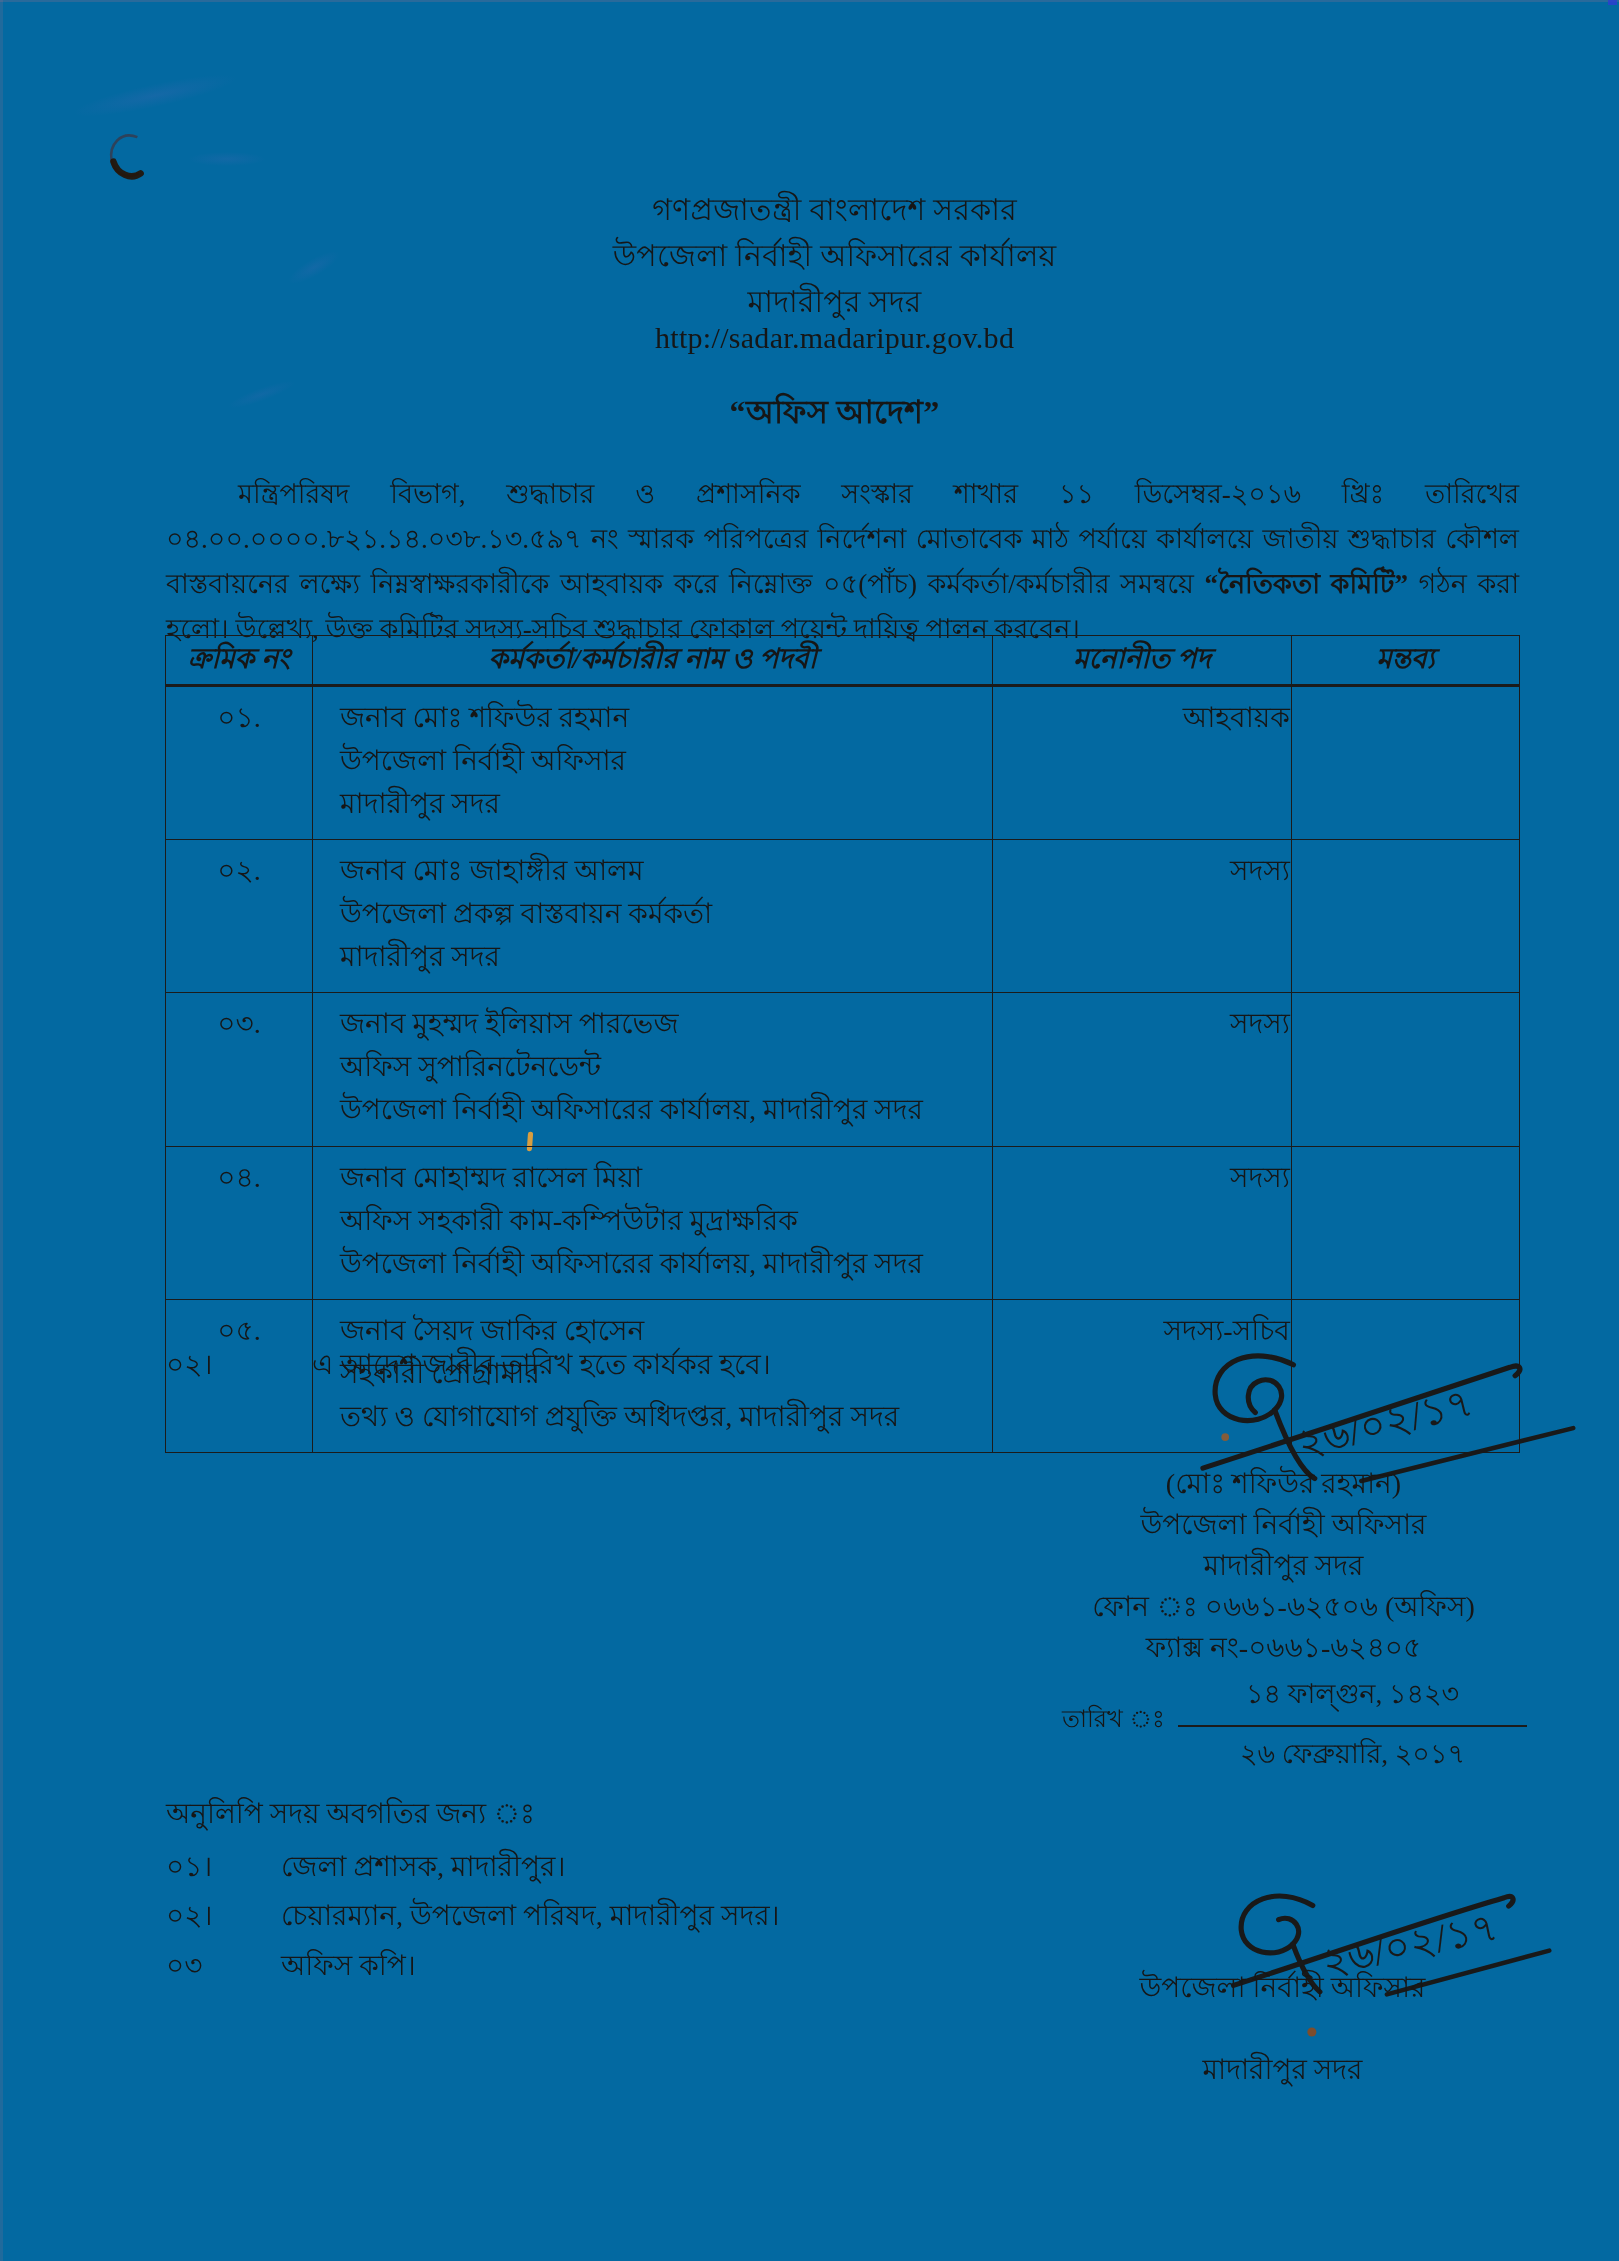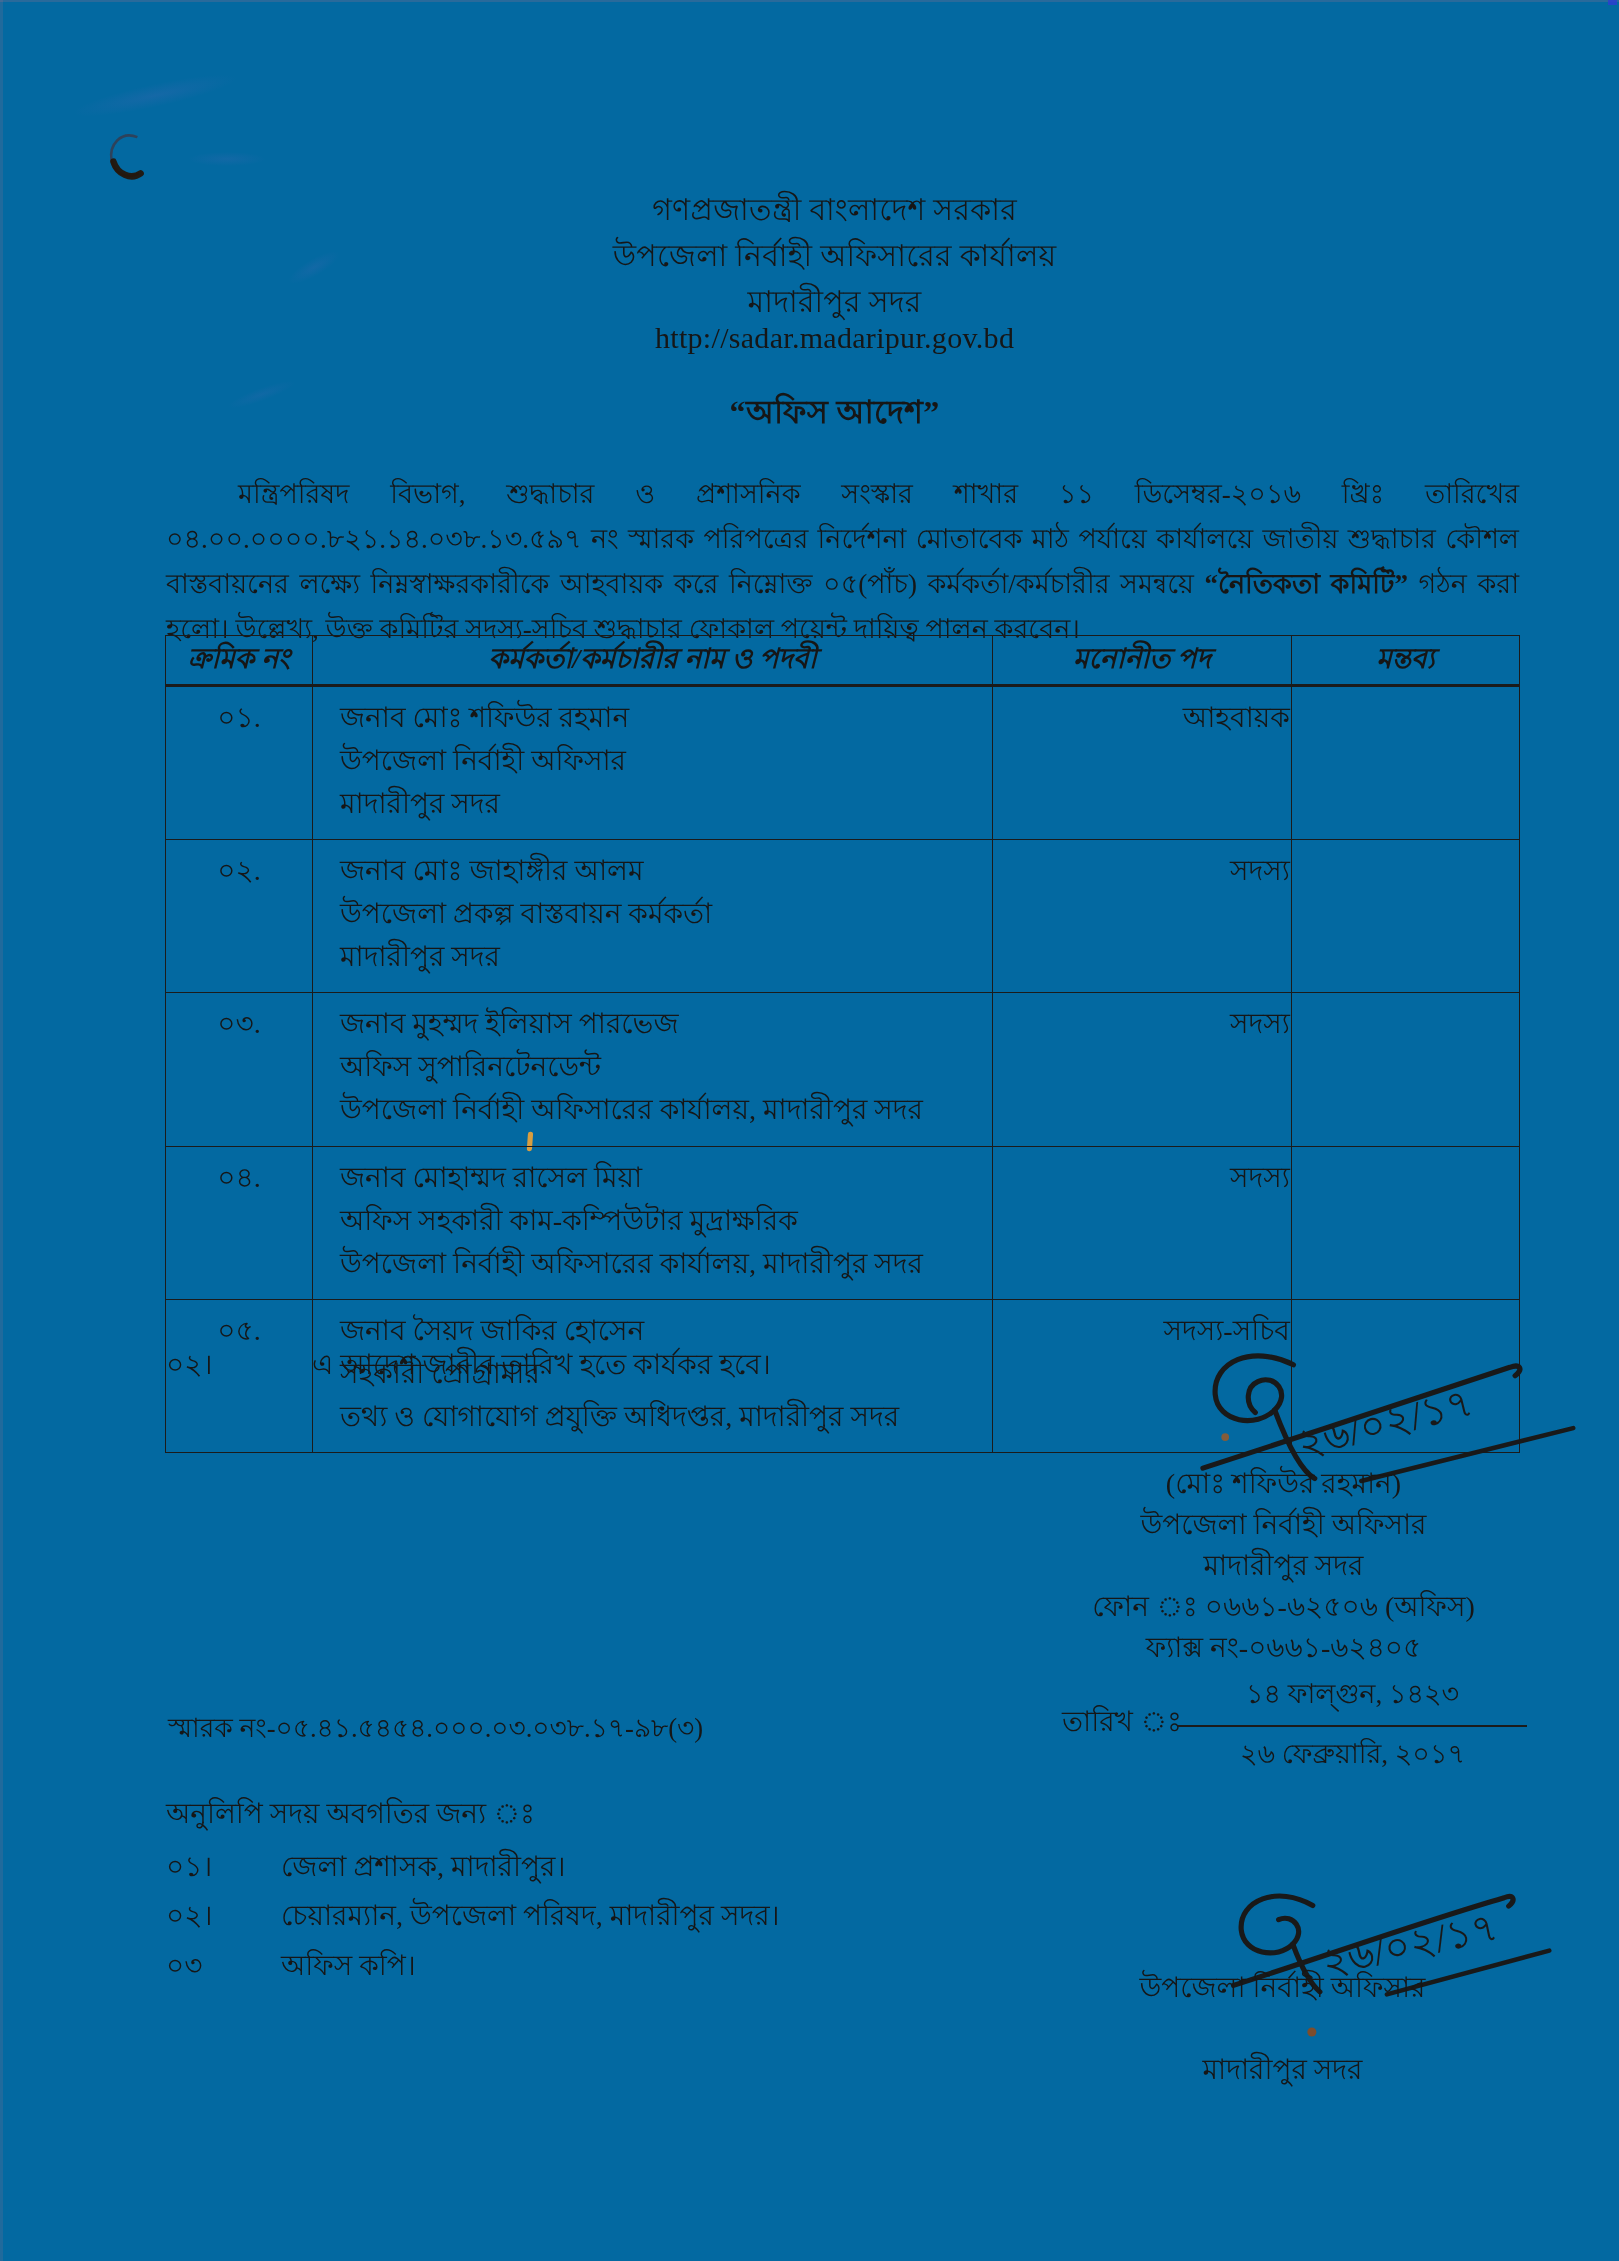--- a/index.html
+++ b/index.html
@@ -61,21 +61,21 @@
   .sig1{left:1148px;top:1344px;width:433px;height:141px;}
   .sig2{left:1193px;top:1881px;width:362px;height:116px;}
   .sig-stroke{fill:none;stroke:#191919;stroke-linecap:round;stroke-linejoin:round;}
   .sig-date{font-size:62px;fill:#191919;font-family:"Liberation Serif","DejaVu Serif",serif;}
   .signatory{position:absolute;left:1054px;top:1463px;width:459px;text-align:center;font-size:28px;line-height:41px;}
   .footer-sign{position:absolute;left:1100px;top:1966px;width:365px;text-align:center;font-size:28px;}
   .fs-line1{display:block;}
   .fs-line2{display:block;margin-top:35px;}
   
   .memo{position:absolute;left:168px;top:1708px;font-size:26.5px;}
-  .date-label{position:absolute;left:1062px;top:1700px;font-size:28px;}
+  .date-label{position:absolute;left:1062px;top:1700px;font-size:24px;}
   .date-frac{position:absolute;left:1178px;top:1673px;width:349px;text-align:center;font-size:27px;}
   .date-top{display:block;padding-bottom:6.5px;border-bottom:2.6px solid #1b1b1b;}
   .date-bottom{display:block;padding-top:6.5px;}
   
   .dist-head{position:absolute;left:166px;top:1792px;font-size:28px;}
   .dist-item{position:absolute;left:166px;font-size:28px;display:flex;}
   .di-1{top:1845px;}
   .di-2{top:1894px;}
   .di-3{top:1944px;}
   .dist-item .dnum{width:55px;}
@@ -188,21 +188,20 @@
   </svg>
 
   <div class="signatory">
     <div>(মোঃ শফিউর রহমান)</div>
     <div>উপজেলা নির্বাহী অফিসার</div>
     <div>মাদারীপুর সদর</div>
     <div>ফোন ঃ ০৬৬১-৬২৫০৬ (অফিস)</div>
     <div>ফ্যাক্স নং-০৬৬১-৬২৪০৫</div>
   </div>
 
-  <div class="memo">স্মারক নং-০৫.৪১.৫৪৫৪.০০০.০৩.০৩৮.১৭-৯৮(৩)</div>
 
   <div class="date-label">তারিখ ঃ</div>
   <div class="date-frac">
     <span class="date-top">১৪ ফাল্গুন, ১৪২৩</span>
     <span class="date-bottom">২৬ ফেব্রুয়ারি, ২০১৭</span>
   </div>
 
   <div class="dist-head">অনুলিপি সদয় অবগতির জন্য ঃ</div>
   <div class="dist-item di-1">
     <span class="dnum">০১।</span>

